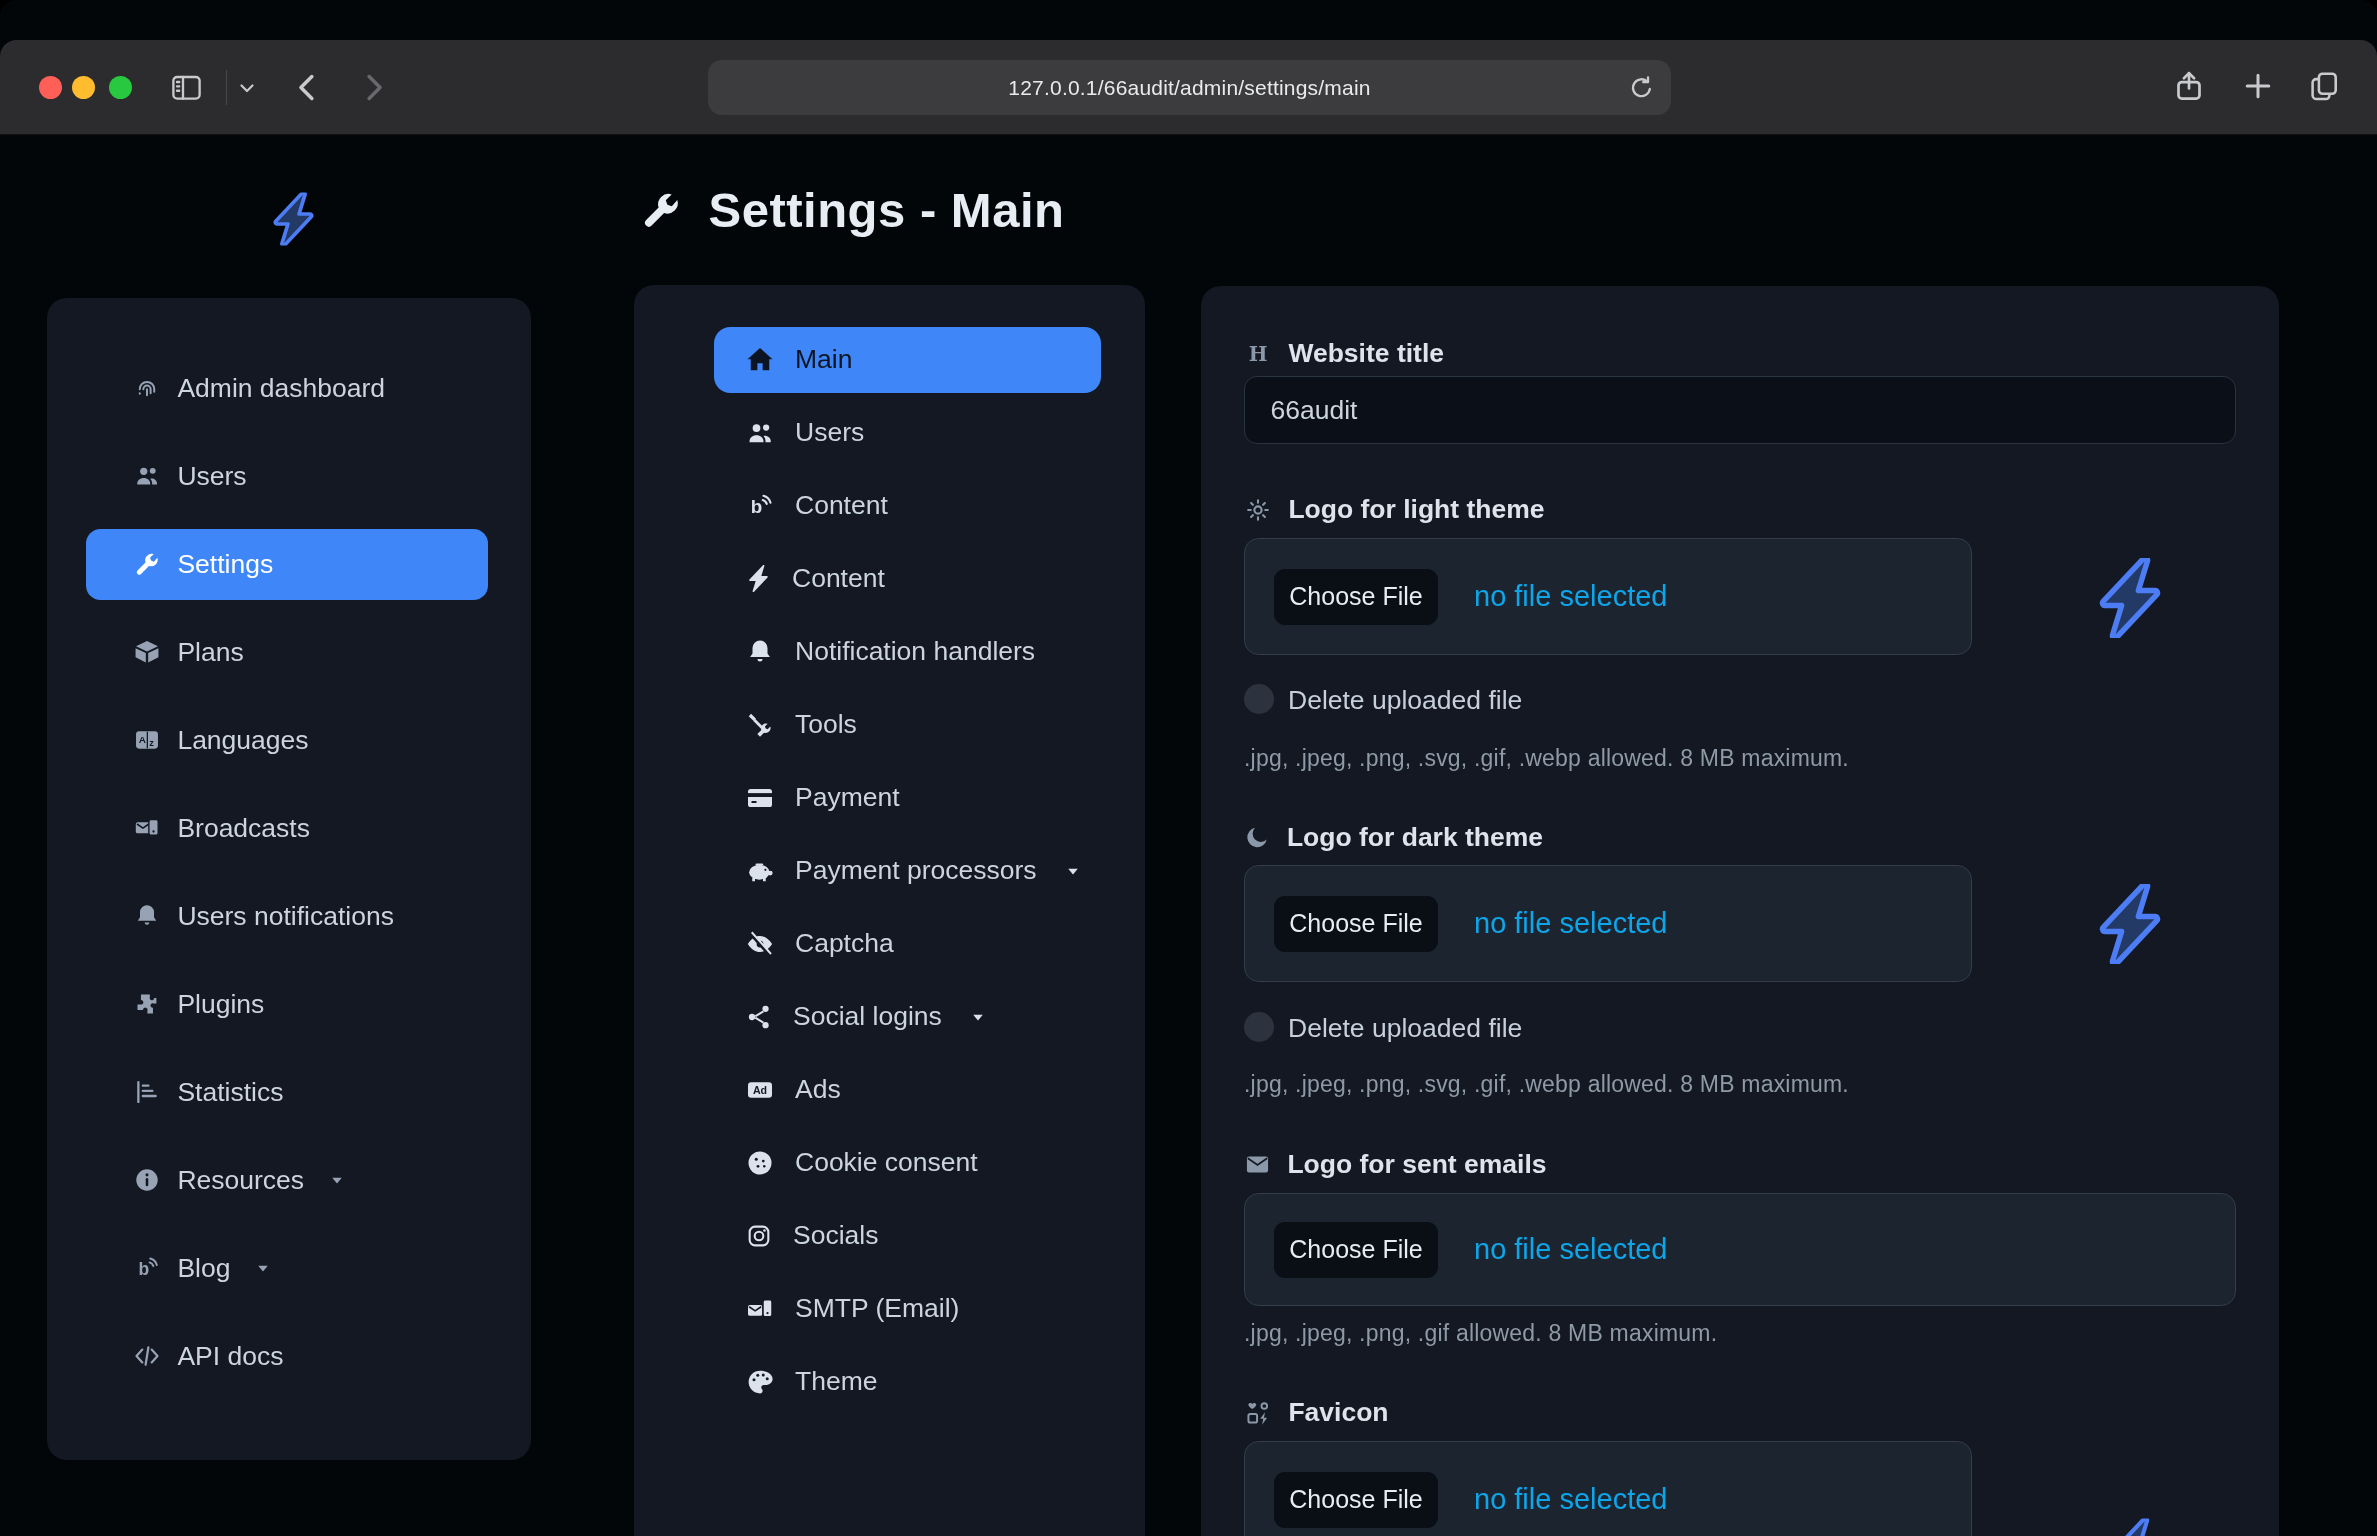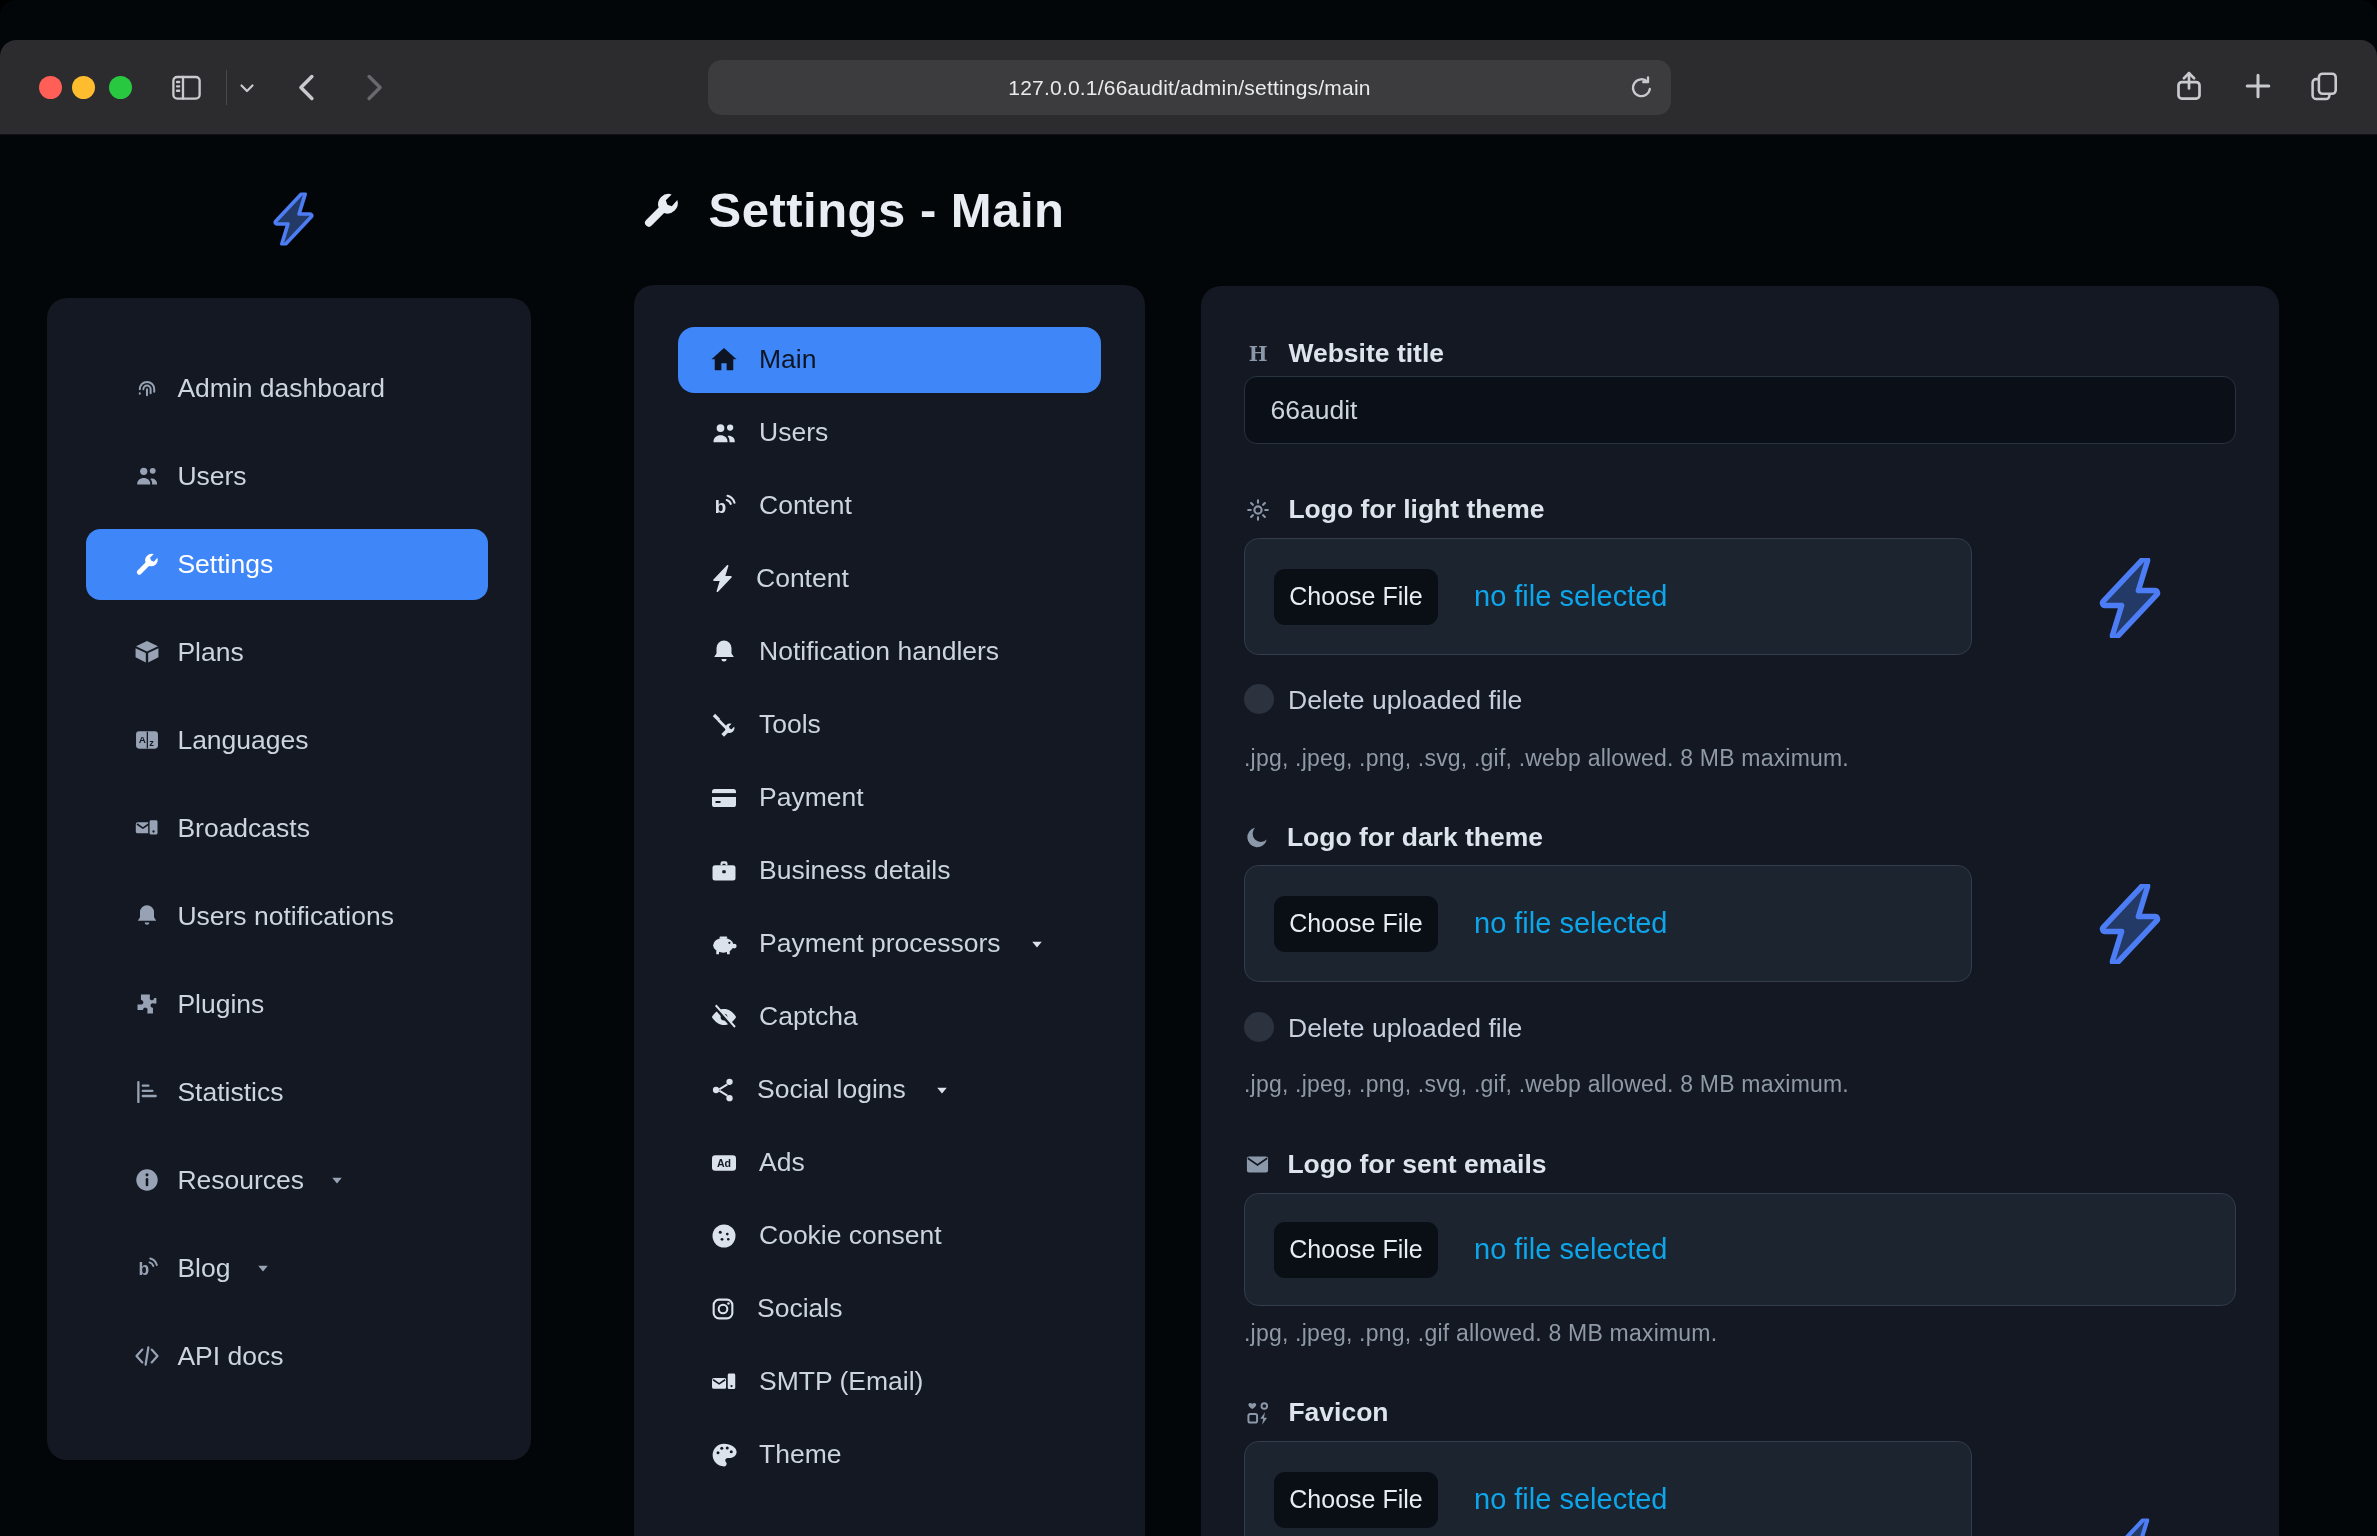--- a/index.html
+++ b/index.html
@@ -36,21 +36,21 @@
 .srow.active .spill{background:var(--accent);color:#fff;}
 .srow.active .spill .ic{color:#fff;}
 .slabel{font-size:26.5px;}
 .caret{margin-left:5.5px;color:var(--icon);}
 
 .ptitle{position:absolute;left:639px;top:182px;display:flex;align-items:center;gap:25.5px;color:#e8edf4;}
 .ptitle .ic{color:#e8edf4;}
 .ptitle h1{font-size:49px;font-weight:700;letter-spacing:0.5px;}
 
 .navcard{position:absolute;left:634px;top:285px;width:511px;height:1252px;background:var(--card);border-radius:20px 20px 0 0;padding-top:38px;}
-.nrow{height:73px;display:flex;align-items:center;}
+.nrow{height:73px;display:flex;align-items:center;padding-left:36px;}
 .npill{flex:1;height:66px;margin:0 44px;border-radius:16.4px;display:flex;align-items:center;padding-left:31px;gap:20px;color:var(--item);}
 .npill .ic{color:#dbe2ec;}
 .nrow.active .npill{background:var(--accent);color:var(--accent-dark-text);}
 .nrow.active .npill .ic{color:var(--accent-dark-text);}
 .nlabel{font-size:26.5px;}
 
 .panel{position:absolute;left:1201px;top:286px;width:1078px;height:1250px;background:var(--card);border-radius:20px 20px 0 0;}
 .flabel{position:absolute;display:flex;align-items:center;gap:16.4px;left:43px;color:#8b98aa;}
 .flabel span{font-size:26.5px;font-weight:700;color:#dde4ec;}
 .tinput{position:absolute;left:43px;top:90px;width:992px;height:68px;background:var(--inputbg);border:1.8px solid var(--border);border-radius:12.8px;color:#ccd4de;font-size:26.5px;padding:0 25.5px;font-family:"Liberation Sans",sans-serif;outline:none;}
@@ -466,28 +466,20 @@
         <div class="npill">
           <svg class="ic" width="30" height="30" viewBox="0 0 33 33">
             <use href="#i-card"></use>
           </svg>
           <span class="nlabel">Payment</span>
         </div>
       </div>
     <div class="nrow">
         <div class="npill">
           <svg class="ic" width="30" height="30" viewBox="0 0 33 33">
-            <use href="#i-briefcase"></use>
-          </svg>
-          <span class="nlabel">Business details</span>
-        </div>
-      </div>
-    <div class="nrow">
-        <div class="npill">
-          <svg class="ic" width="30" height="30" viewBox="0 0 33 33">
             <use href="#i-piggy"></use>
           </svg>
           <span class="nlabel">Payment processors</span>
           <svg class="ic caret" width="22" height="22" viewBox="0 0 24 24">
             <use href="#i-caret"></use>
           </svg>
         </div>
       </div>
     <div class="nrow">
         <div class="npill">

